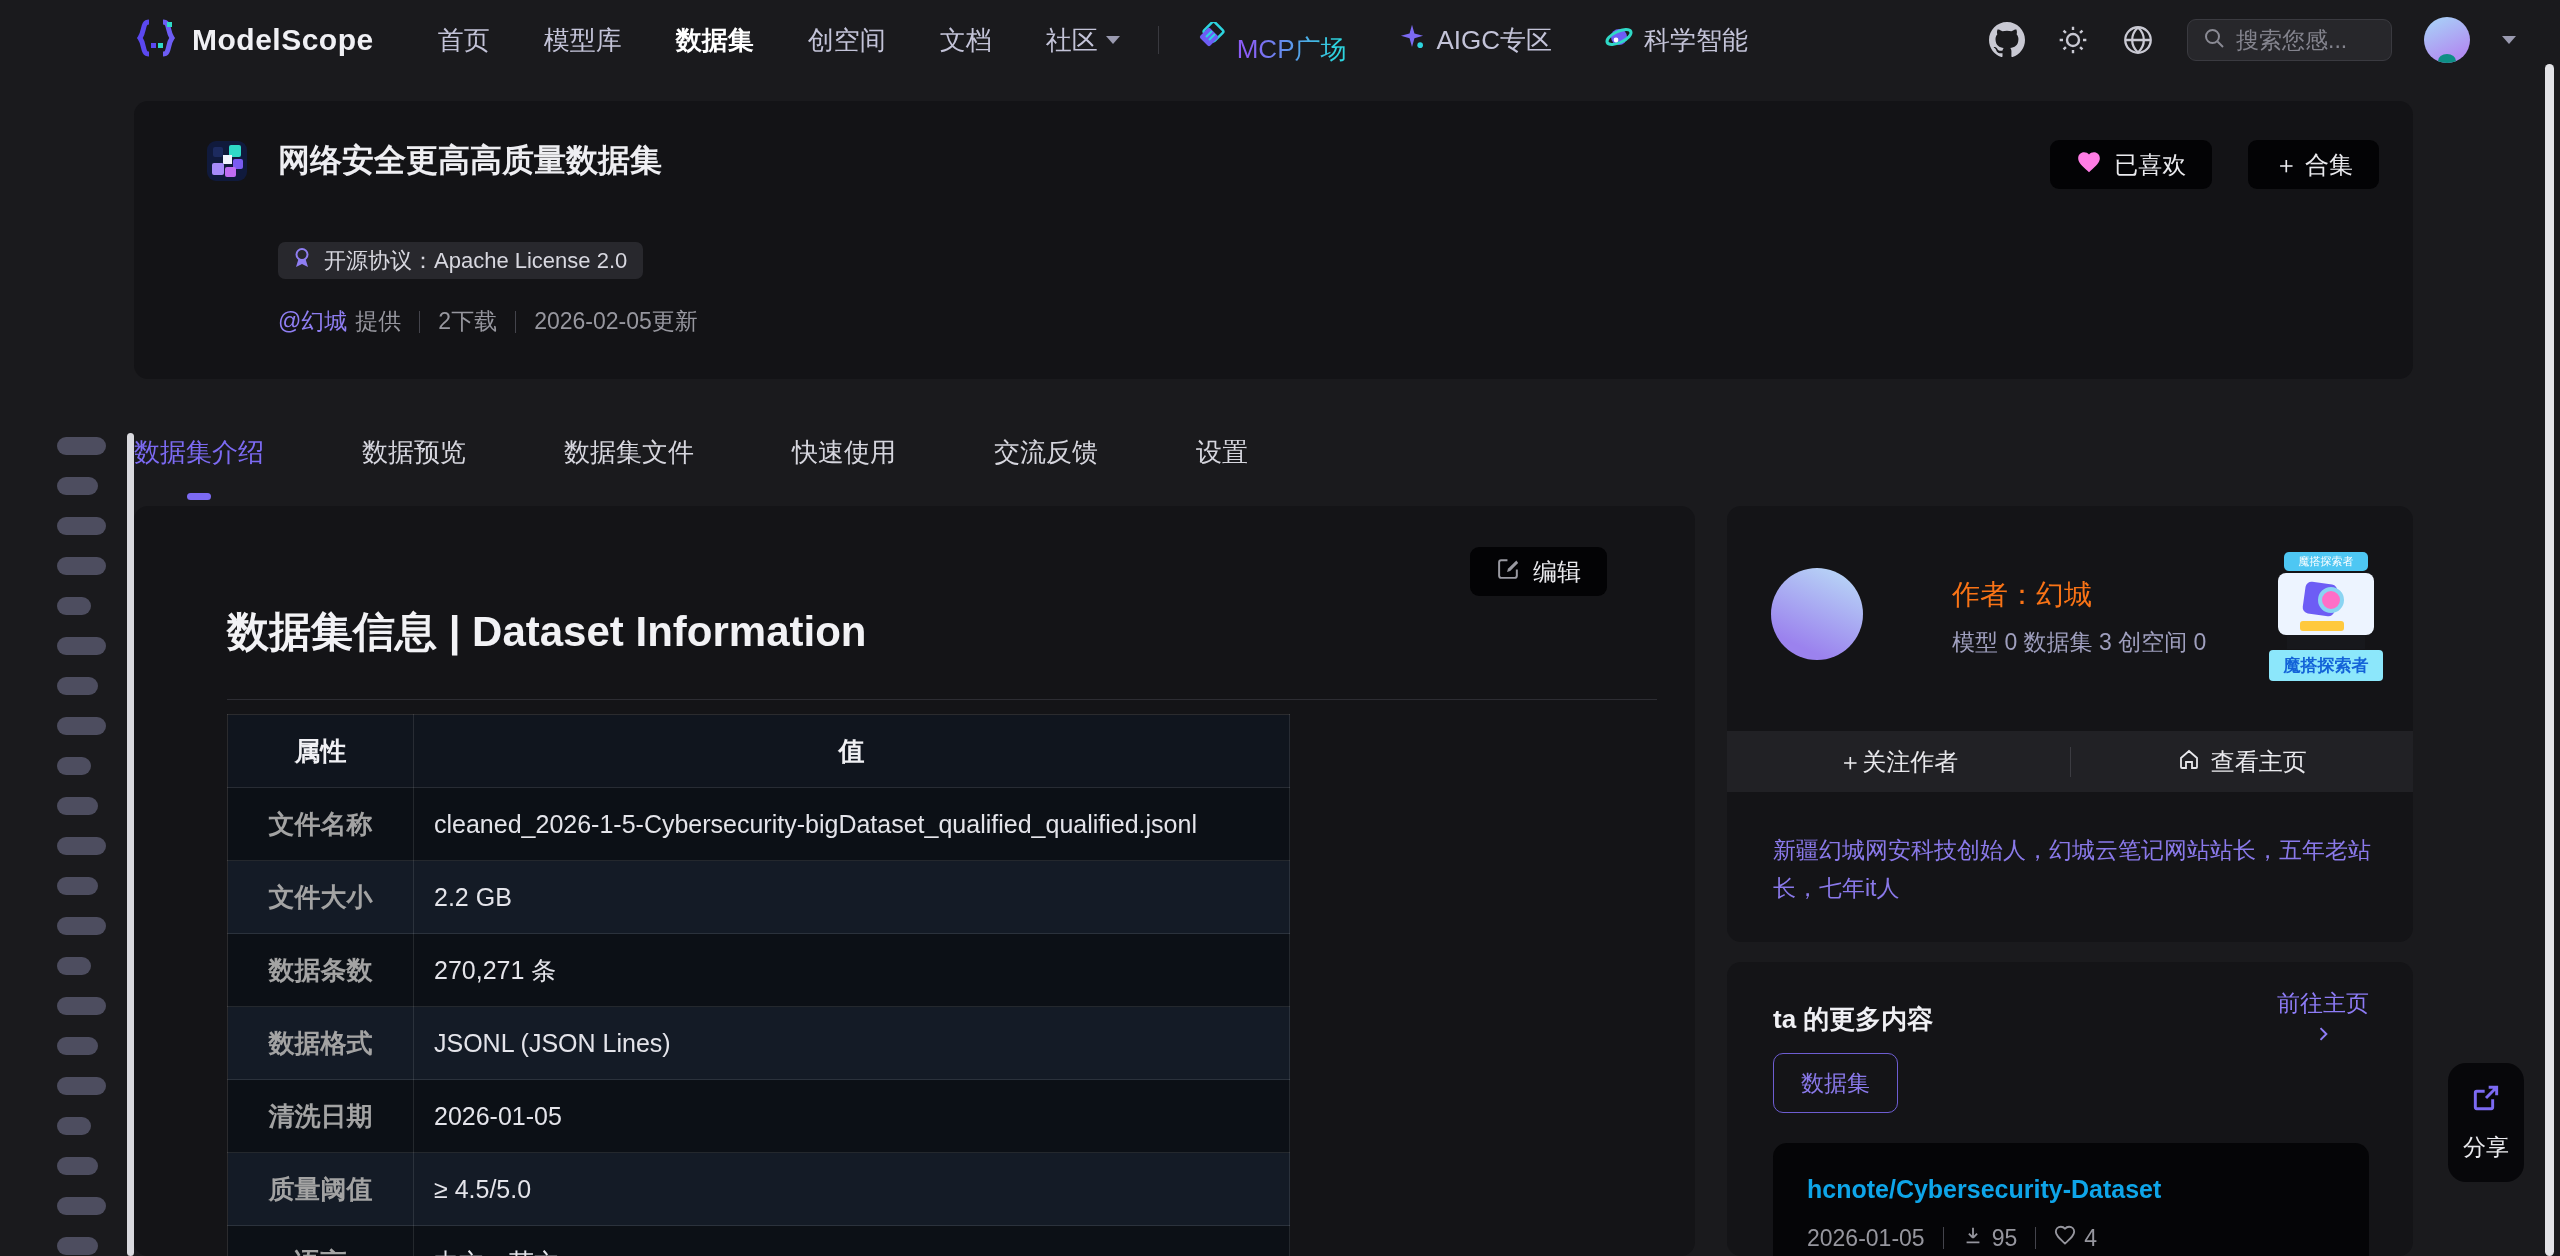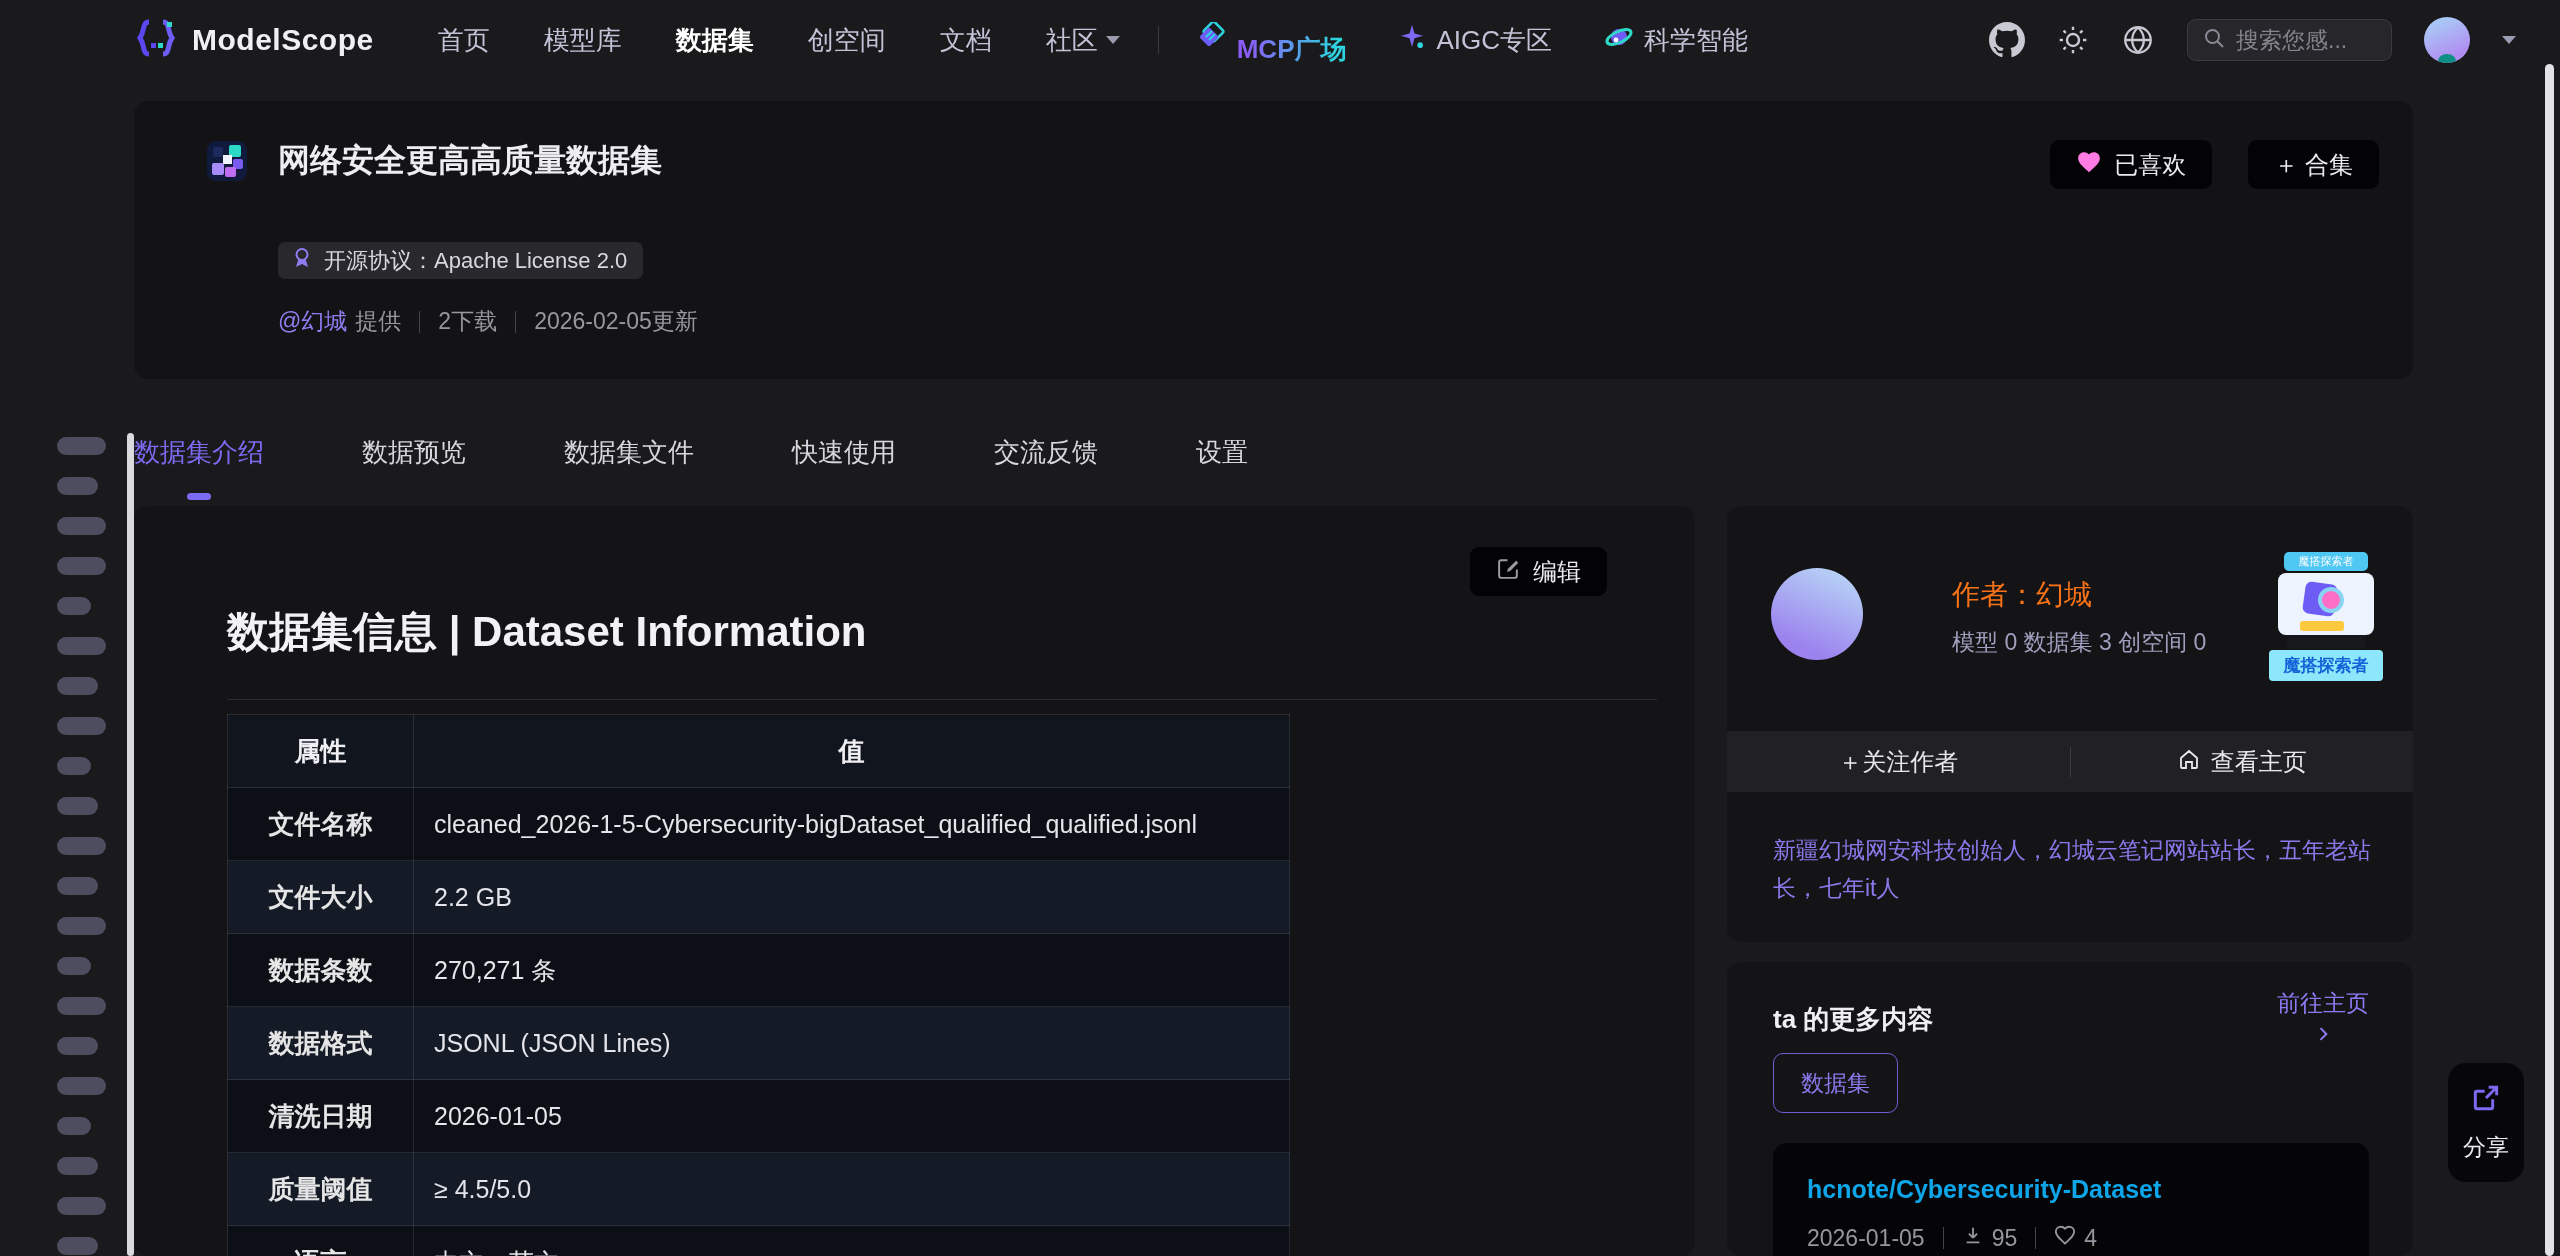--- a/index.html
+++ b/index.html
@@ -12,21 +12,21 @@
   .brand { display:flex; align-items:center; gap:14px; cursor:pointer; }
   .brand-text { font-size:30px; font-weight:800; color:#f0f0f4; letter-spacing:.5px; }
   .nav-links { display:flex; align-items:center; gap:54px; margin-left:64px; }
   .nav-link { font-size:26px; color:#c3c3d8; cursor:pointer; display:flex; align-items:center; gap:8px; }
   .nav-link.active { color:#ffffff; font-weight:700; }
   .caret { width:0; height:0; border-left:7px solid transparent; border-right:7px solid transparent;
     border-top:8px solid #9a9ab0; display:inline-block; }
   .nav-divider { width:1px; height:28px; background:#39393f; margin:0 38px; }
   .promo { display:flex; align-items:center; gap:10px; font-size:26px; color:#c3c3d8; cursor:pointer; margin-right:52px; }
   .grad-text { background:linear-gradient(90deg,#8b5cf6 10%,#2dd4df 90%);
-    -webkit-background-clip:text; background-clip:text; color:transparent; font-weight:700;margin-top:19px; }
+    -webkit-background-clip:text; background-clip:text; color:transparent; font-weight:400;margin-top:19px; }
   .nav-right { margin-left:auto; display:flex; align-items:center; gap:32px; }
   .nav-icon { cursor:pointer; display:flex; align-items:center; }
   .searchbox { width:205px; height:42px; background:#27272b; border:1px solid #3a3a40; border-radius:9px;
     display:flex; align-items:center; padding:0 14px; gap:10px; }
   .searchbox input { background:transparent; border:none; outline:none; width:130px;
     font-size:23px; color:#d0d0d8; font-family:inherit; }
   .searchbox input::placeholder { color:#84848e; }
   .nav-avatar { width:46px; height:46px; border-radius:50%;
     background:linear-gradient(155deg,#a9c9f7 15%,#b18df1 80%); position:relative; overflow:hidden; cursor:pointer; }
   .nav-avatar::after { content:""; position:absolute; bottom:-5px; left:14px; width:18px; height:14px;
@@ -68,21 +68,21 @@
     background:#141417; border-radius:14px; overflow:hidden; }
   .edit-btn { position:absolute; top:41px; right:88px; }
   .section-title { position:absolute; left:93px; top:98px; font-size:42px; font-weight:600; color:#f2f2f5; }
   .rule { position:absolute; left:93px; top:193px; width:1430px; height:1px; background:#2d2d33; }
   table.info { position:absolute; left:93px; top:208px; width:1063px; border-collapse:collapse; table-layout:fixed;
     border:1px solid rgba(210,218,232,.55); }
   table.info col.c1 { width:186px; }
   table.info th, table.info td { height:73px; border:1px solid rgba(255,255,255,.10);
     font-size:26px; vertical-align:middle; }
   table.info th { background:#10151e; color:#f0f0f4; font-weight:700; text-align:center; }
-  table.info td.k { text-align:center; font-weight:700; color:#e5e5e5; }
+  table.info td.k { text-align:center; font-weight:700; color:#a3a3a3; }
   table.info td.v { text-align:left; padding-left:20px; font-size:25px; color:#e4e4ea; white-space:nowrap; }
   tr.dark td { background:#0c1016; }
   tr.light td { background:#141b26; }
 
   
   .side-card1 { position:absolute; left:1727px; top:506px; width:686px; height:436px;
     background:#141417; border-radius:14px; overflow:hidden; }
   .side-avatar { position:absolute; left:44px; top:62px; width:92px; height:92px; border-radius:50%;
     background:linear-gradient(205deg,#b7d3f6 10%,#9b82ee 80%); cursor:pointer; }
   .author-name { position:absolute; left:225px; top:70px; font-size:28px; color:#f97316;font-family:Liberation Mono, monospace; }

